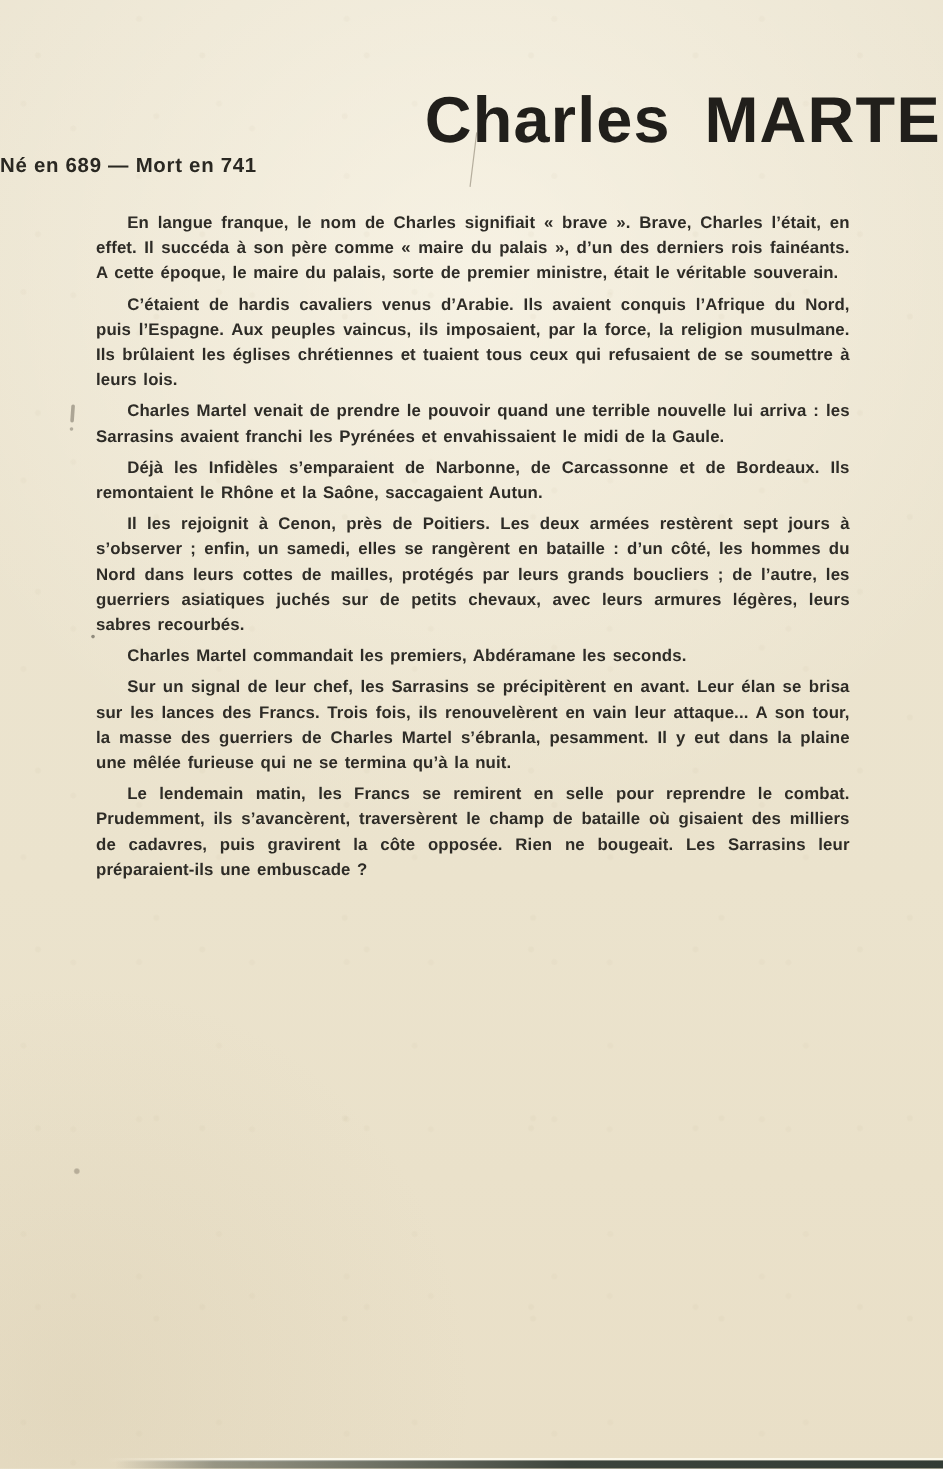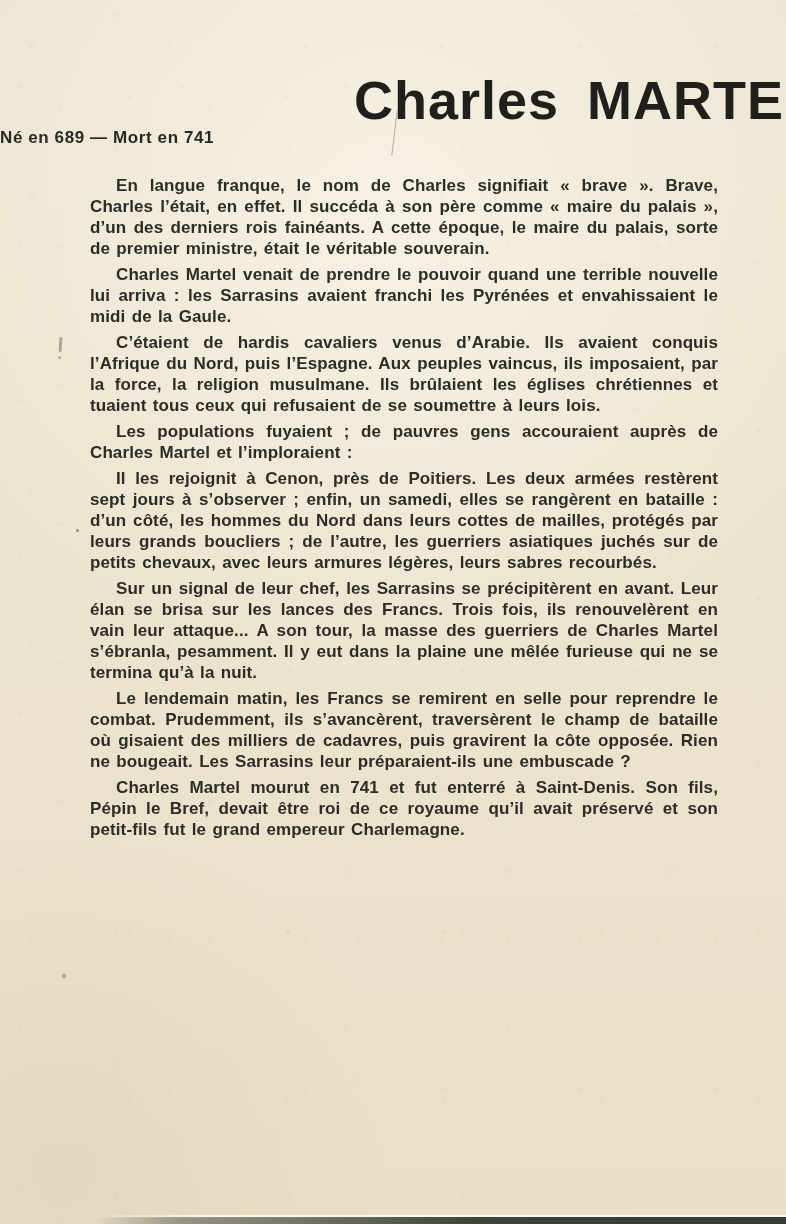--- a/index.html
+++ b/index.html
@@ -51,27 +51,26 @@
     font-size: 17px;
     font-weight: bold;
     letter-spacing: 0.6px;
     color: #2a2822;
   }
   .body-text {
     position: absolute;
     top: 175px;
     left: 80px;
     width: 628px;
-    font-size: 17px;
+    font-size: 14px;
     font-weight: bold;
     line-height: 21px;
     letter-spacing: 0.1px;
     word-spacing: 1.5px;
     text-align: justify;
-    margin-left: 10px;
   }
   .body-text p {
     margin: 0 0 5px 0;
     text-indent: 26px;
   }
   
   .edge-highlight {
     position: absolute;
     bottom: 6px; left: 88px; right: 0;
     height: 3px;
@@ -118,27 +117,27 @@
   <div class="grain"></div>
 
   <h1 class="title">
     <span class="title-first">Charles</span><span class="title-last">MARTEL</span>
   </h1>
 
   <h2 class="subtitle">Né en 689 — Mort en 741</h2>
 
   <div class="body-text">
     <p>En langue franque, le nom de Charles signifiait «&nbsp;brave&nbsp;». Brave, Charles l’était, en effet. Il succéda à son père comme «&nbsp;maire du palais&nbsp;», d’un des derniers rois fainéants. A cette époque, le maire du palais, sorte de premier ministre, était le véritable souverain.</p>
+    <p>C’étaient de hardis cavaliers venus d’Arabie. Ils avaient conquis l’Afrique du Nord, puis l’Espagne. Aux peuples vaincus, ils imposaient, par la force, la religion musulmane. Ils brûlaient les églises chrétiennes et tuaient tous ceux qui refusaient de se soumettre à leurs lois.</p>
     <p>Charles Martel venait de prendre le pouvoir quand une terrible nouvelle lui arriva&nbsp;: les Sarrasins avaient franchi les Pyrénées et envahissaient le midi de la Gaule.</p>
-    <p>C’étaient de hardis cavaliers venus d’Arabie. Ils avaient conquis l’Afrique du Nord, puis l’Espagne. Aux peuples vaincus, ils imposaient, par la force, la religion musulmane. Ils brûlaient les églises chrétiennes et tuaient tous ceux qui refusaient de se soumettre à leurs lois.</p>
-    <p>Les populations fuyaient&nbsp;; de pauvres gens accouraient auprès de Charles Martel et l’imploraient&nbsp;:</p>
+    <p>Déjà les Infidèles s’emparaient de Narbonne, de Carcassonne et de Bordeaux. Ils remontaient le Rhône et la Saône, saccagaient Autun.</p>
     <p>Il les rejoignit à Cenon, près de Poitiers. Les deux armées restèrent sept jours à s’observer&nbsp;; enfin, un samedi, elles se rangèrent en bataille&nbsp;: d’un côté, les hommes du Nord dans leurs cottes de mailles, protégés par leurs grands boucliers&nbsp;; de l’autre, les guerriers asiatiques juchés sur de petits chevaux, avec leurs armures légères, leurs sabres recourbés.</p>
+    <p>Charles Martel commandait les premiers, Abdéramane les seconds.</p>
     <p>Sur un signal de leur chef, les Sarrasins se précipitèrent en avant. Leur élan se brisa sur les lances des Francs. Trois fois, ils renouvelèrent en vain leur attaque... A son tour, la masse des guerriers de Charles Martel s’ébranla, pesamment. Il y eut dans la plaine une mêlée furieuse qui ne se termina qu’à la nuit.</p>
     <p>Le lendemain matin, les Francs se remirent en selle pour reprendre le combat. Prudemment, ils s’avancèrent, traversèrent le champ de bataille où gisaient des milliers de cadavres, puis gravirent la côte opposée. Rien ne bougeait. Les Sarrasins leur préparaient-ils une embuscade&nbsp;?</p>
-    <p>Charles Martel mourut en 741 et fut enterré à Saint-Denis. Son fils, Pépin le Bref, devait être roi de ce royaume qu’il avait préservé et son petit-fils fut le grand empereur Charlemagne.</p>
   </div>
 
   <div class="artifact artifact-mark-left"></div>
   <div class="artifact artifact-speck"></div>
   <div class="artifact artifact-dot"></div>
   <div class="artifact artifact-hair"></div>
 
   <div class="edge-highlight"></div>
   <div class="edge-strip"></div>
 

